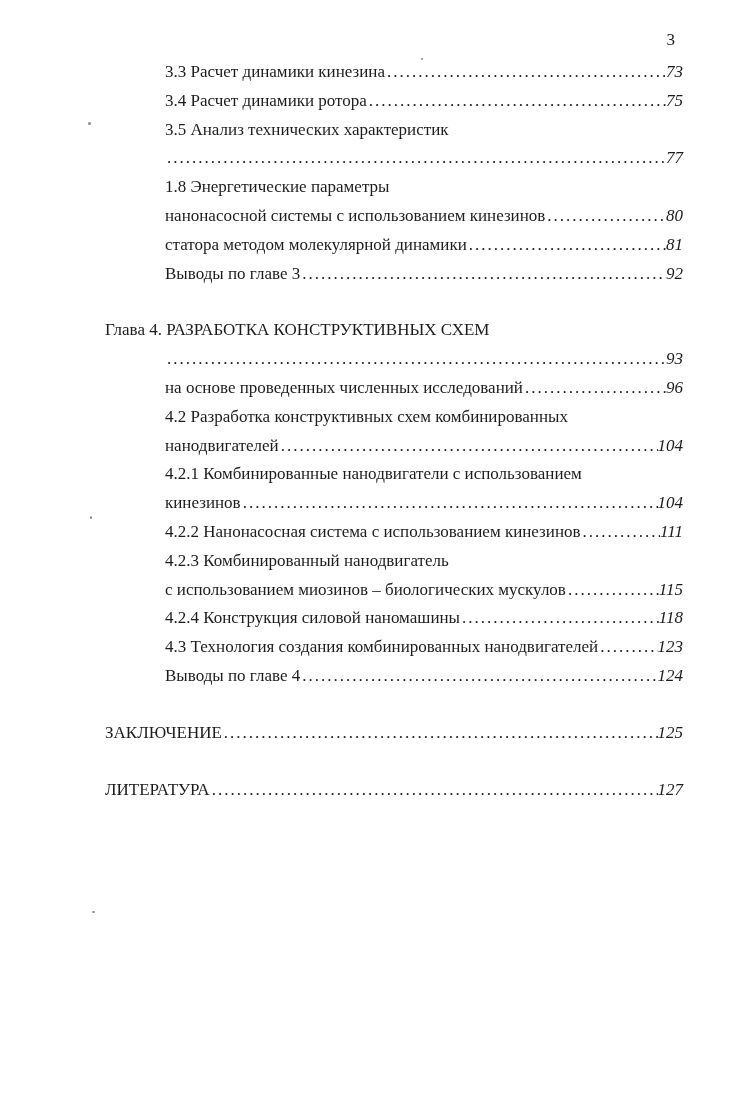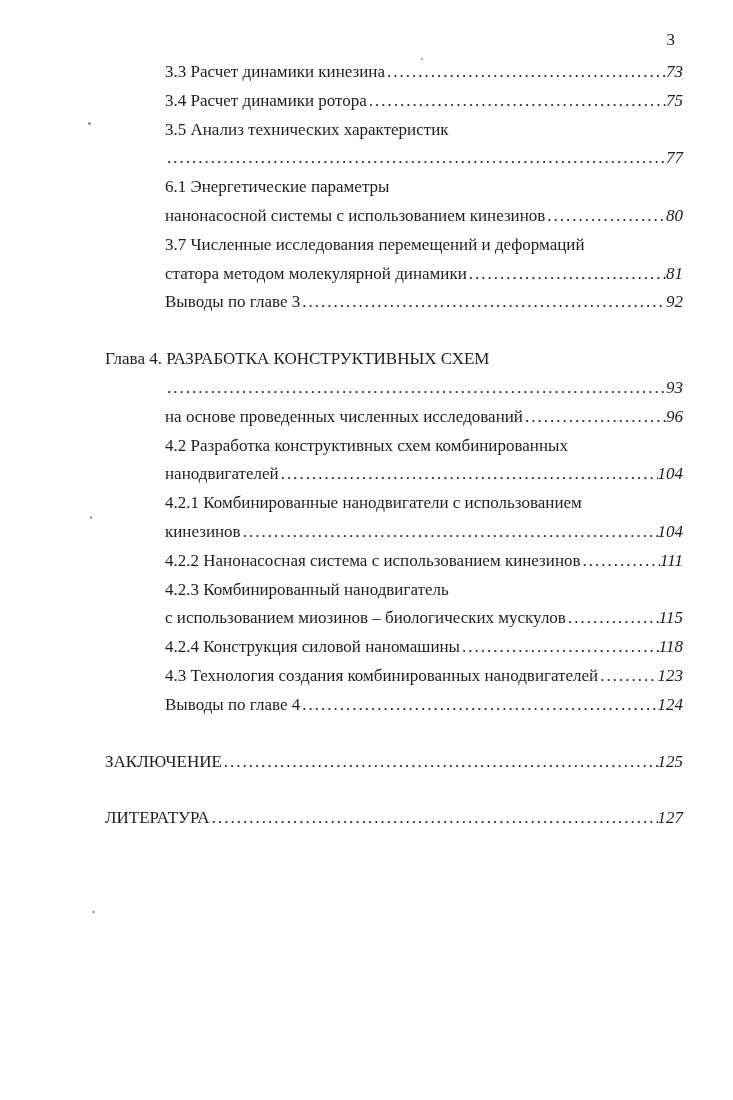--- a/index.html
+++ b/index.html
@@ -83,29 +83,26 @@
         <span class="pg">75</span>
       </div>
       <div class="row i2">
         <span class="label">3.5 Анализ технических характеристик</span>
       </div>
       <div class="row i2">
         <span class="dots">........................................................................................................................................</span>
         <span class="pg">77</span>
       </div>
       <div class="row i2">
-        <span class="label">6.1 Энергетические параметры</span>
+        <span class="label">1.8 Энергетические параметры</span>
       </div>
       <div class="row i2">
         <span class="label">нанонасосной системы с использованием кинезинов</span>
         <span class="dots">........................................................................................................................................</span>
         <span class="pg">80</span>
-      </div>
-      <div class="row i2">
-        <span class="label">3.7 Численные исследования перемещений и деформаций</span>
       </div>
       <div class="row i2">
         <span class="label">статора методом молекулярной динамики</span>
         <span class="dots">........................................................................................................................................</span>
         <span class="pg">81</span>
       </div>
       <div class="row i2">
         <span class="label">Выводы по главе 3</span>
         <span class="dots">........................................................................................................................................</span>
         <span class="pg">92</span>

